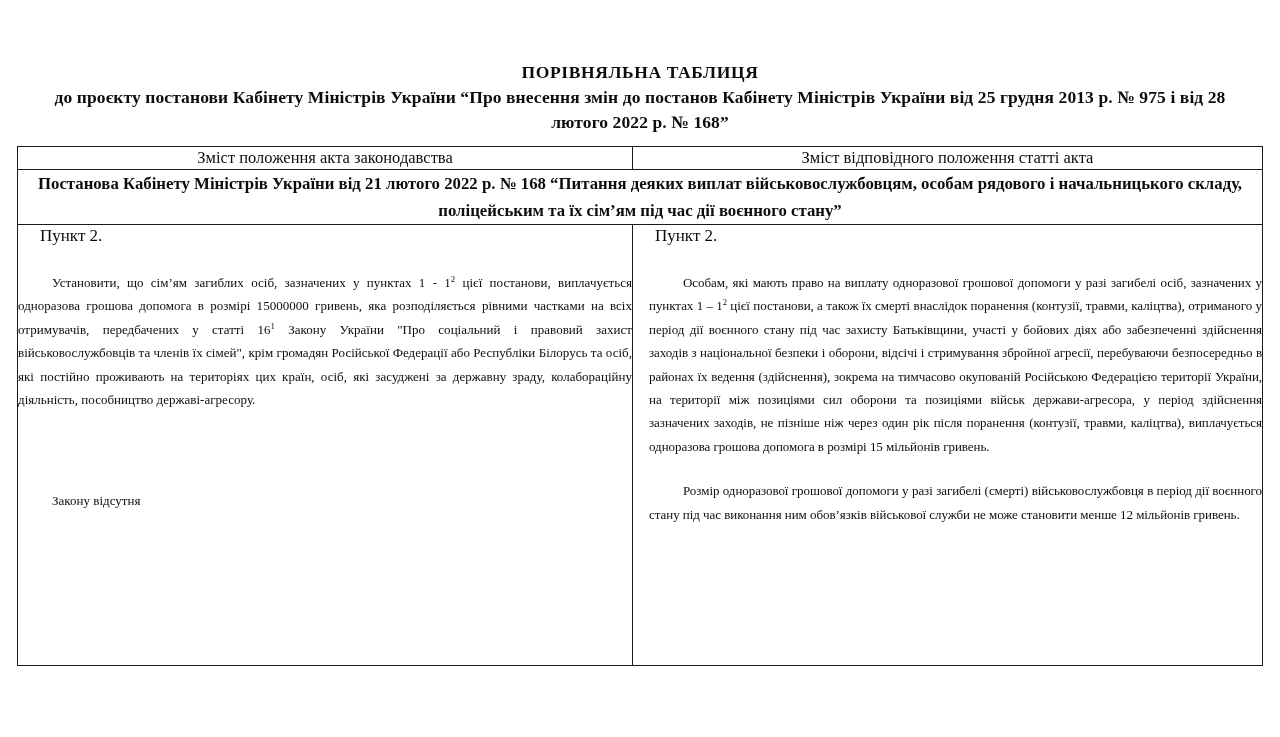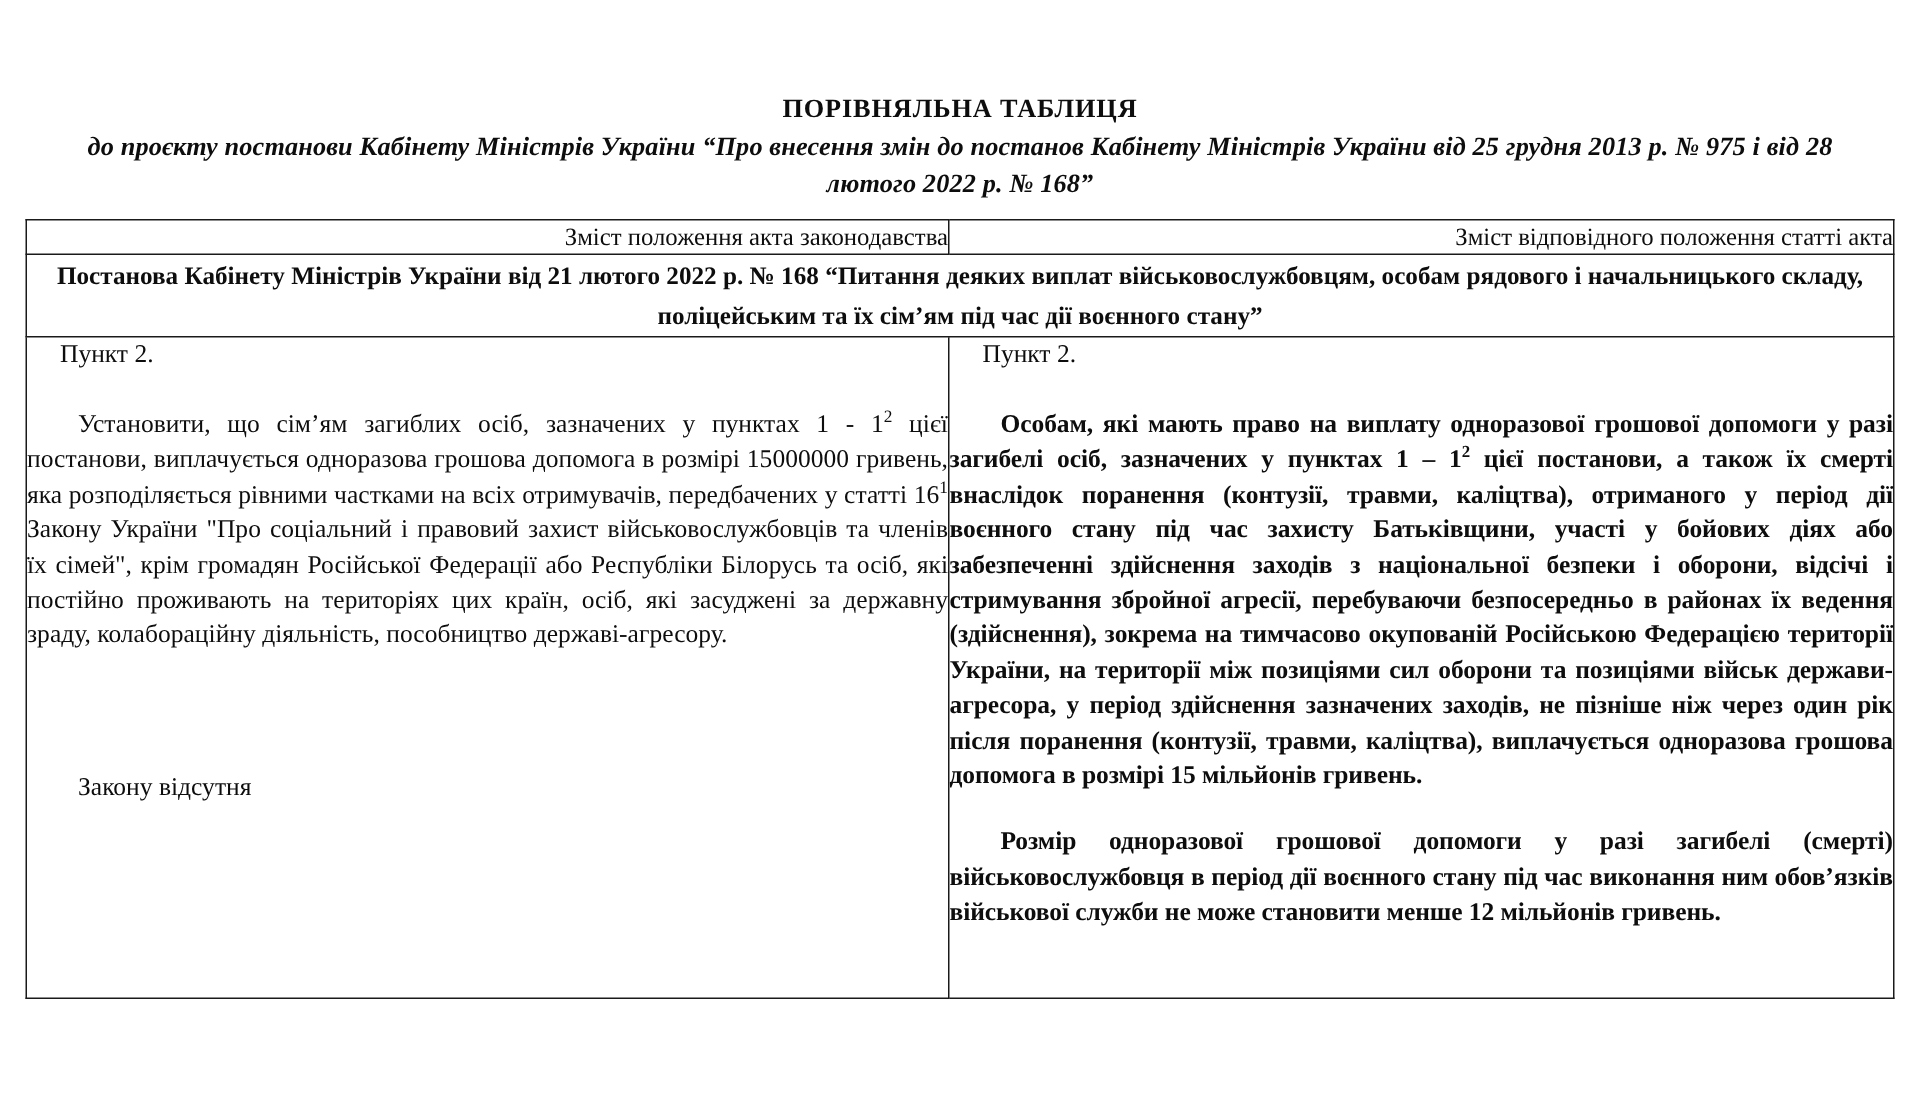--- a/index.html
+++ b/index.html
@@ -32,42 +32,41 @@
     line-height: 25px;
     letter-spacing: 0.1px;
   }
   .doc-title .line-main {
     display: block;
     letter-spacing: 0.6px;
   }
   .doc-title .line-sub {
     display: block;
     padding: 0 52px;
-    font-style: italic;
   }
 
   
   .cmp-table {
     position: absolute;
     left: 17px;
     top: 146px;
     width: 1245px;
     border-collapse: collapse;
     table-layout: fixed;
   }
   .cmp-table td {
     border: 1.4px solid #1a1a1a;
     vertical-align: top;
     padding: 0;
   }
   .col-left  { width: 615px; }
   .col-right { width: 630px; }
 
   .th-cell {
-    text-align: right;
+    text-align: center;
     font-size: 16.5px;
     line-height: 22px;
     padding: 2px 6px 2px;
     height: 22px;
     vertical-align: middle;
   }
 
   .merged-cell {
     text-align: center;
     font-weight: bold;
@@ -85,33 +84,34 @@
     font-size: 17px;
     line-height: 22px;
     padding-left: 22px;
     margin: 0 0 24px 0;
   }
 
   p.para {
     margin: 0 0 0 0;
     text-align: justify;
     text-indent: 34px;
-    font-size: 17px;
+    font-size: 13px;
     line-height: 23.4px;
     hyphens: none;
   }
   p.para + p.para { margin-top: 21px; }
 
   .left-col p.para {
     font-weight: normal;
     letter-spacing: 0.02px;
   }
   .right-col p.para {
-    font-weight: bold;
+    font-weight: normal;
     letter-spacing: -0.05px;
+    margin-left: 16px;
   }
 
   .gap-block { height: 26px; }
 
   .sup {
     font-size: 0.68em;
     vertical-align: super;
     line-height: 0;
   }
   .sup-tight {

